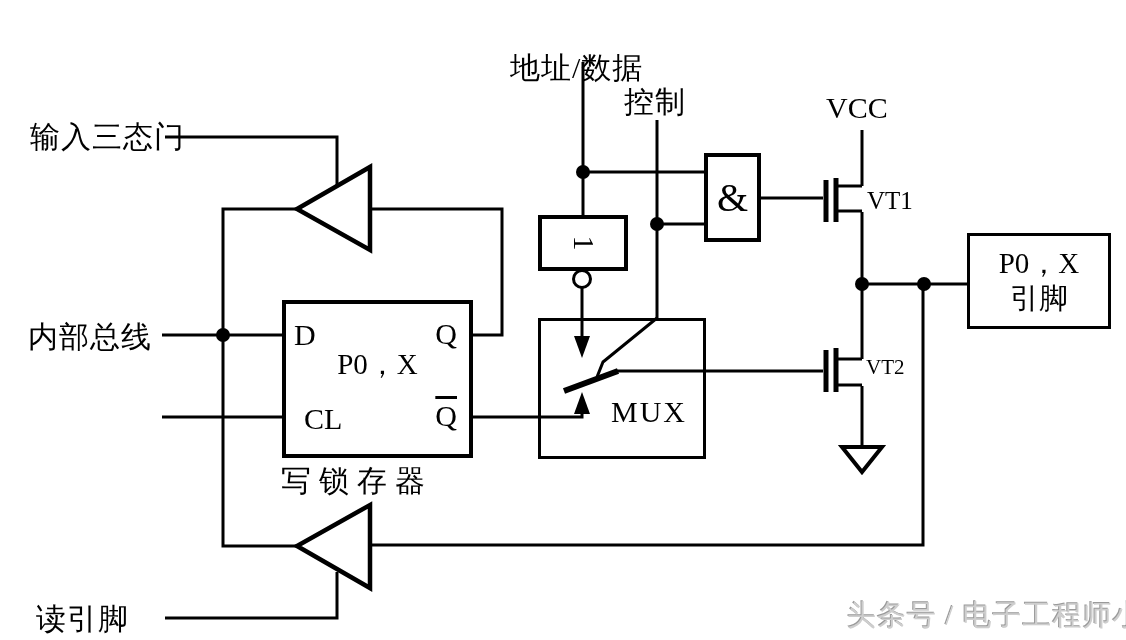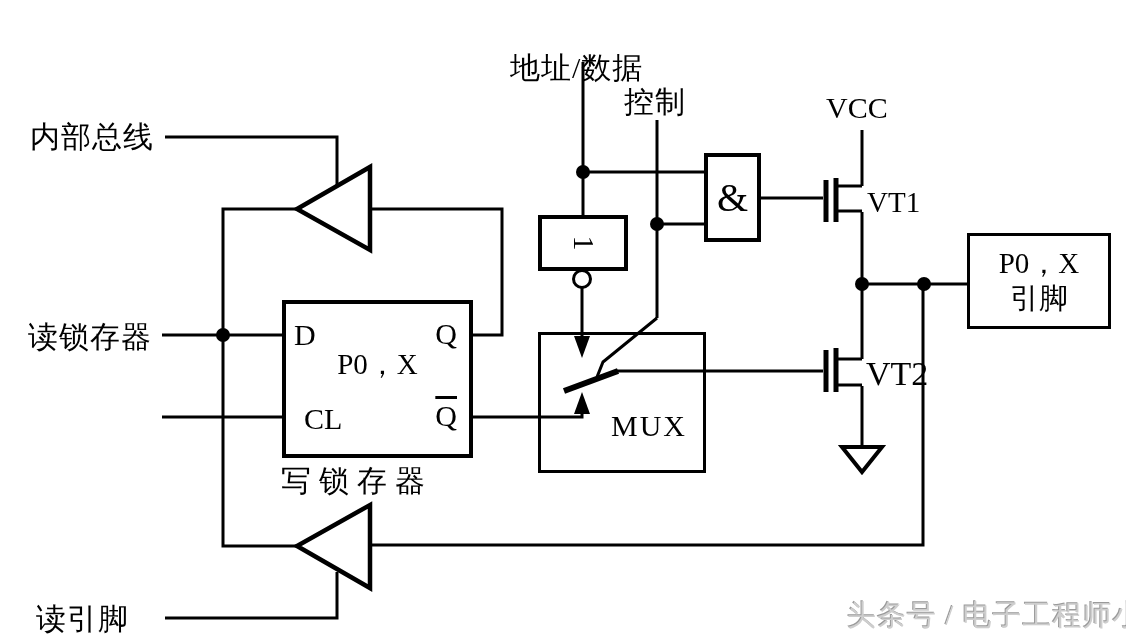--- a/index.html
+++ b/index.html
@@ -9,21 +9,21 @@
   }
   .stage svg{position:absolute;left:0;top:0;}
   .lbl{position:absolute;font-size:30px;line-height:1;white-space:nowrap;letter-spacing:1px;}
   .lat{letter-spacing:0;}
   .box{position:absolute;border:3px solid #000;box-sizing:border-box;background:transparent;}
   .b4{border-width:4px;}
   .and-box{left:704px;top:153px;width:57px;height:89px;display:flex;align-items:center;justify-content:center;}
   .and-sym{font-size:40px;}
   .inv-box{left:538px;top:215px;width:90px;height:56px;display:flex;align-items:center;justify-content:center;}
   .inv-sym{display:inline-block;font-size:30px;transform:rotate(90deg);}
-  .mux-box{left:538px;top:332px;width:168px;height:141px;}
+  .mux-box{left:538px;top:318px;width:168px;height:141px;}
   .mux-lbl{position:absolute;left:70px;top:74px;font-size:30px;letter-spacing:2px;}
   .latch-box{left:282px;top:300px;width:191px;height:158px;border-width:4px;}
   .latch-box .pin{position:absolute;font-size:30px;line-height:1;}
   .pin-d{left:8px;top:16px;}
   .pin-q{right:12px;top:15px;}
   .pin-cl{left:18px;top:100px;}
   .pin-qbar{right:12px;top:97px;text-decoration:overline;}
   .latch-center{position:absolute;left:0;right:0;top:46px;text-align:center;font-size:29px;line-height:1;}
   .latch-center div{margin-bottom:3px;}
   .pinout-box{left:967px;top:233px;width:144px;height:96px;display:flex;flex-direction:column;
@@ -139,22 +139,22 @@
   </div>
 
   <div class="box pinout-box">
     <span>P0，X</span>
     <span>引脚</span>
   </div>
 
   <div class="lbl" style="left:510px;top:25px;margin-top:28px;">地址/数据</div>
   <div class="lbl" style="left:624px;top:87px;text-align:center;">控制</div>
   <div class="lbl lat" style="left:826px;top:93px;">VCC</div>
-  <div class="lbl" style="left:30px;top:122px;">内部总线</div>
-  <div class="lbl" style="left:28px;top:322px;">读锁存器</div>
+  <div class="lbl" style="left:30px;top:122px;">输入三态门</div>
+  <div class="lbl" style="left:28px;top:322px;">内部总线</div>
   <div class="lbl" style="left:36px;top:604px;">读引脚</div>
   <div class="lbl" style="left:281px;top:466px;letter-spacing:8px;">写锁存器</div>
-  <div class="lbl lat" style="left:867px;top:188px;font-size:29px;">VT1</div>
-  <div class="lbl lat" style="left:866px;top:357px;font-size:34px;">VT2</div>
+  <div class="lbl lat" style="left:867px;top:188px;font-size:25px;">VT1</div>
+  <div class="lbl lat" style="left:866px;top:357px;font-size:21px;">VT2</div>
 
   <div class="watermark">头条号 / 电子工程师小李</div>
 
 </div>
 
 </body></html>

